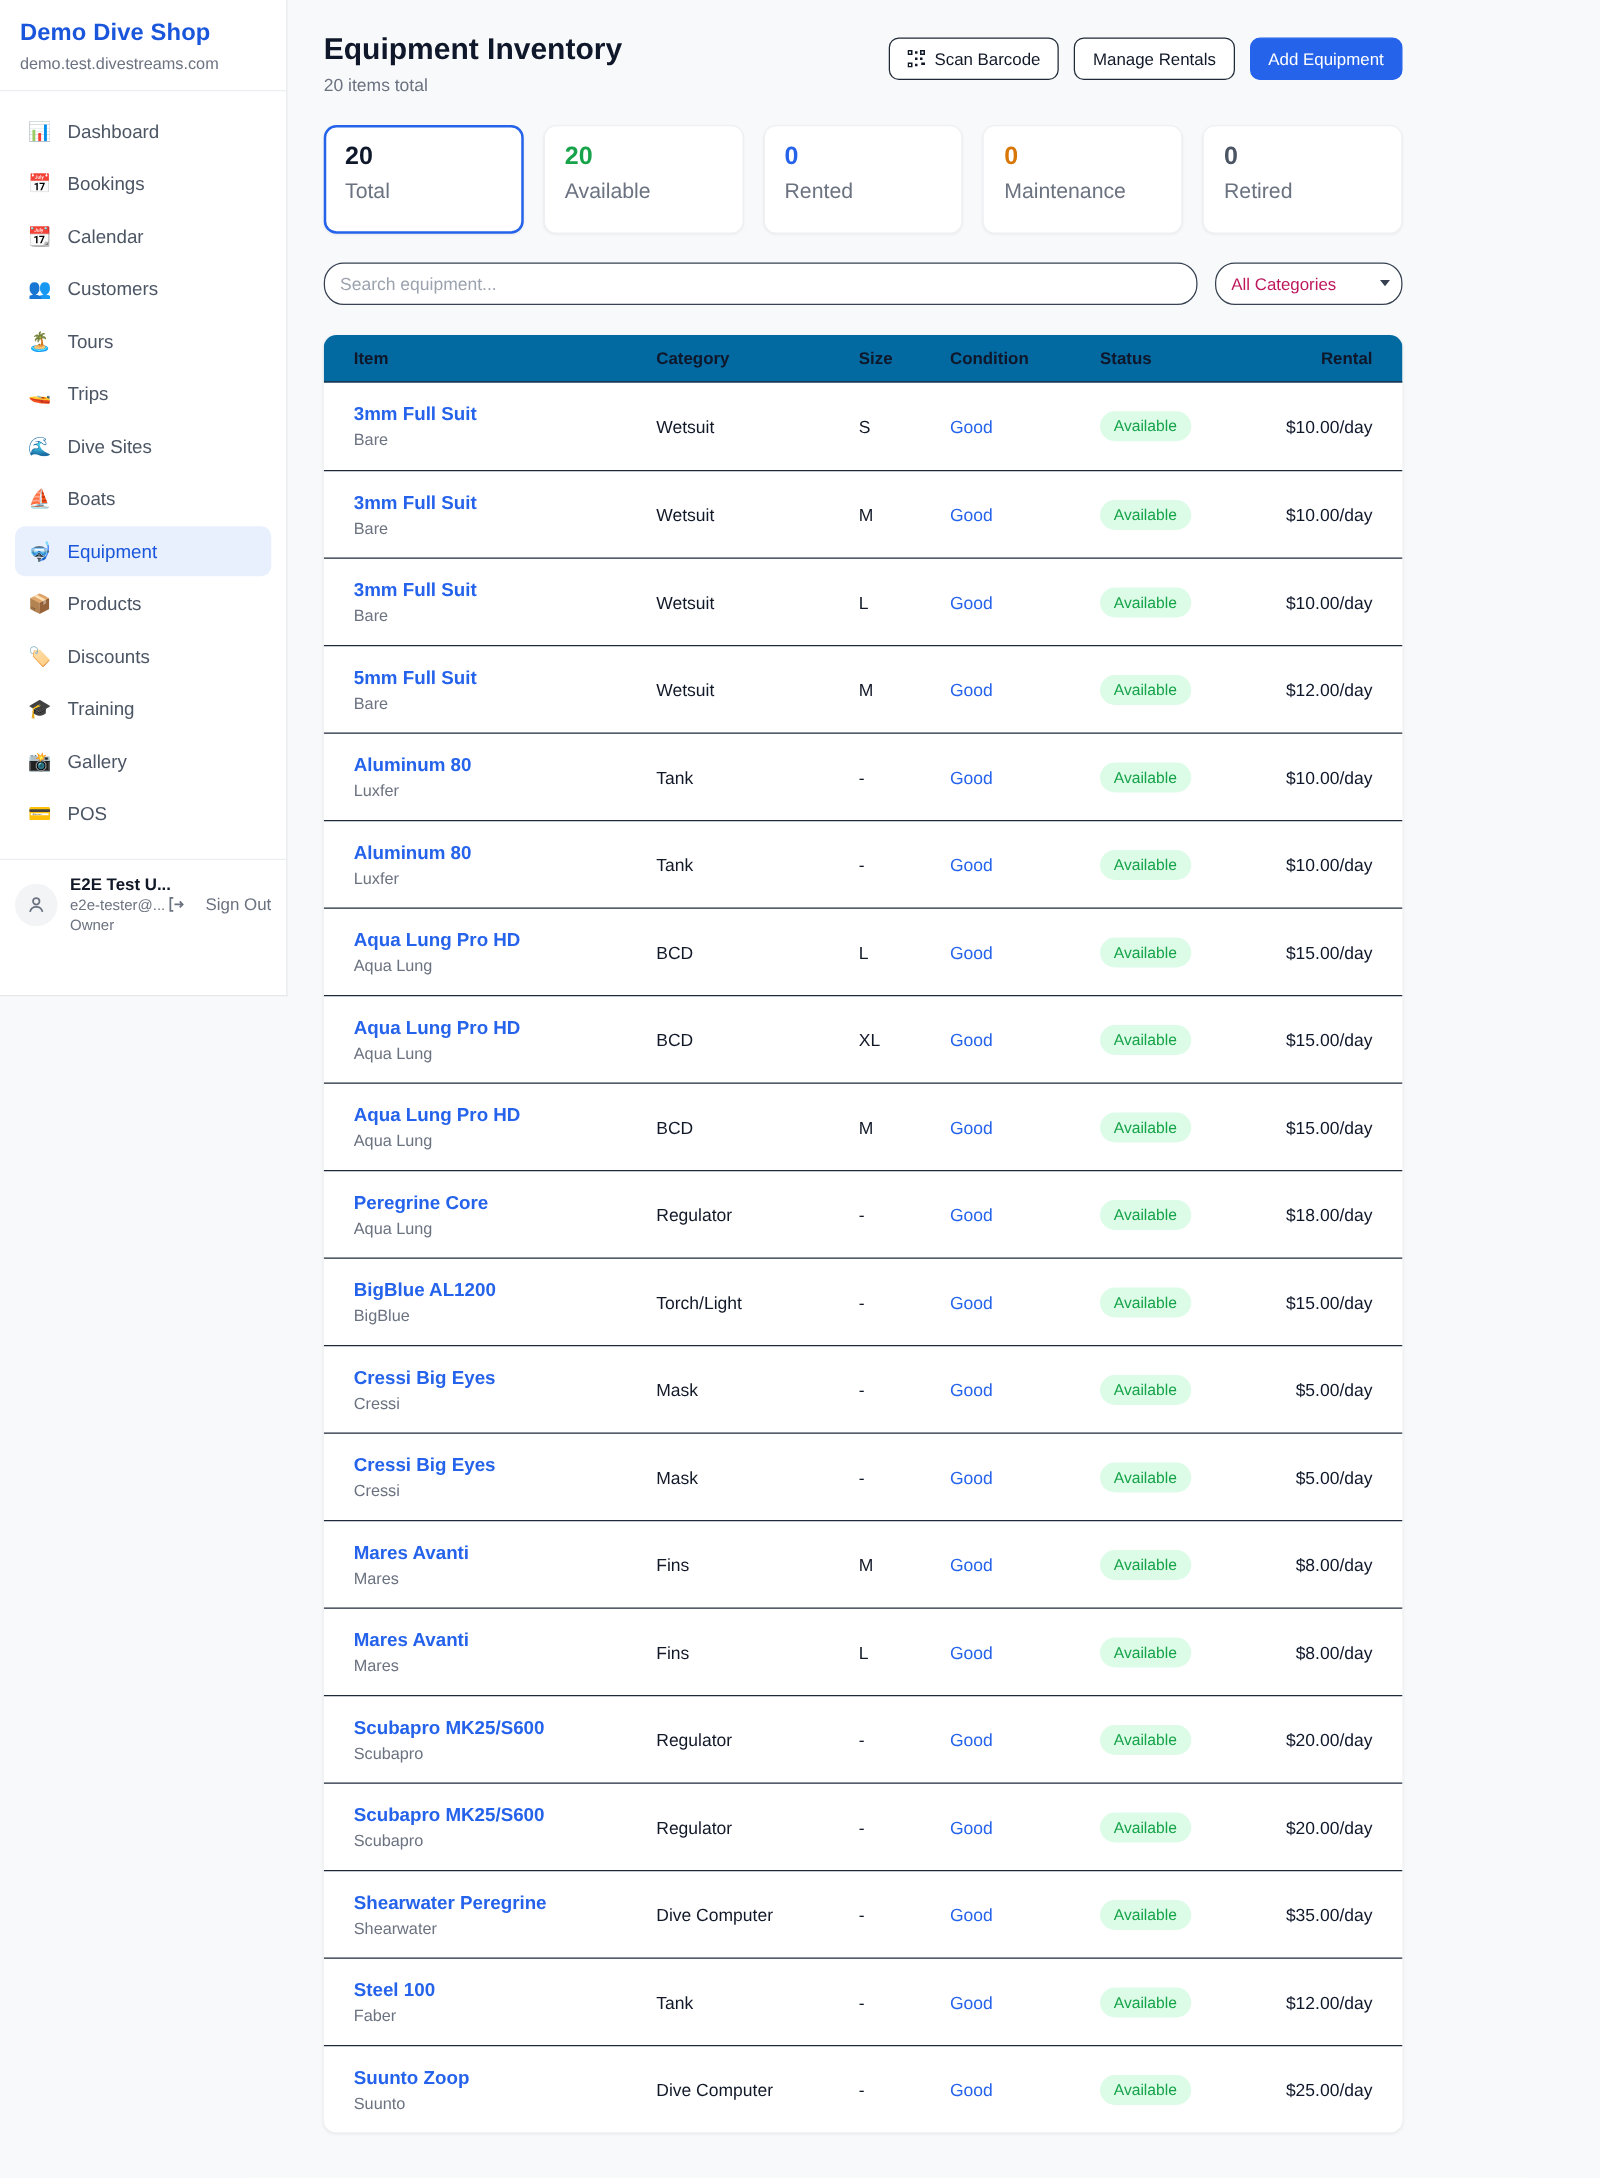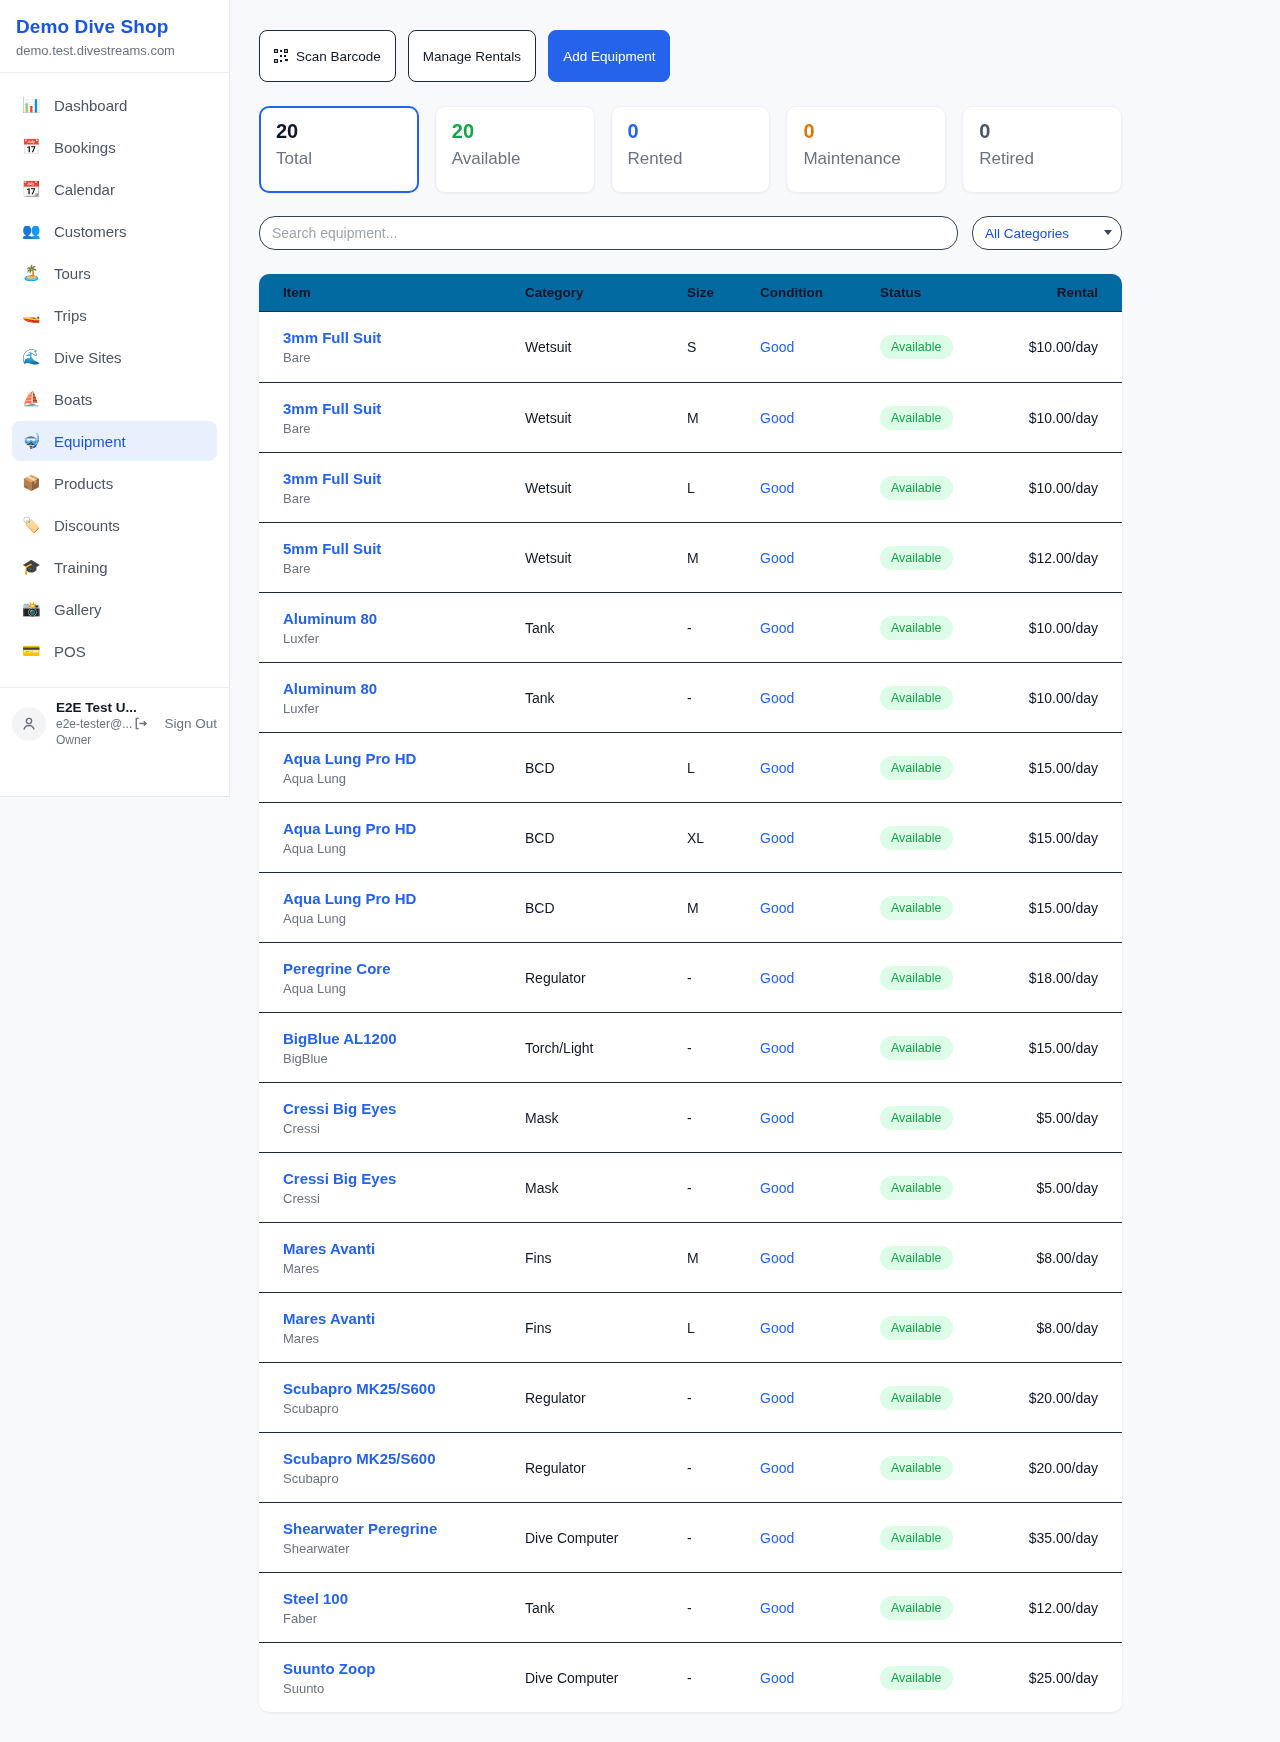--- a/index.html
+++ b/index.html
@@ -41,21 +41,21 @@
 
   
   main { position:absolute; left:230px; top:0; width:1050px; padding:26px 0 0 29px; }
   .content { width:863px; }
 
   .page-header { display:flex; align-items:flex-start; justify-content:space-between; }
   h1 { font-size:24px; font-weight:700; color:#0f172a; }
   .subtitle { font-size:14px; color:#6b7280; margin-top:6px; }
   .header-actions { display:flex; gap:12px; margin-top:4px; }
   .btn {
-    height:52px; display:inline-flex; align-items:center; gap:8px; padding:0 14px;
+    height:34px; display:inline-flex; align-items:center; gap:8px; padding:0 14px;
     border-radius:8px; border:1px solid #1f2937; background:#fff;
     font-size:13.5px; font-weight:500; color:#111827; font-family:inherit; cursor:pointer;
   }
   .btn.primary { background:#2563eb; border-color:#2563eb; color:#fff; }
 
   
   .stats { display:flex; gap:16px; margin-top:24px; }
   .stat-card {
     width:160px; height:87px; background:#fff; border:1px solid #eef0f3; border-radius:10px;
     padding:13px 16px; box-shadow:0 1px 2px rgba(16,24,40,.05); cursor:pointer;
@@ -67,21 +67,21 @@
   
   .filter-row { display:flex; gap:14px; margin-top:23px; }
   .search-input {
     flex:1 1 auto; height:34px; border:1px solid #374151; border-radius:16px;
     padding:0 12px; font-size:14px; font-family:inherit; color:#ec4899; background:#fff; outline:none;
   }
   .search-input::placeholder { color:#9ca3af; }
   .select-wrap { position:relative; width:150px; flex:0 0 150px; }
   .select-wrap select {
     width:100%; height:34px; border:1px solid #374151; border-radius:16px; background:#fff;
-    font-size:13.5px; font-family:inherit; color:#1d4ed8; padding:0 24px 0 12px;
+    font-size:13.5px; font-family:inherit; color:#be185d; padding:0 24px 0 12px;
     appearance:none; -webkit-appearance:none; cursor:pointer;
   }
   .select-wrap::after {
     content:""; position:absolute; right:10px; top:14px; width:0; height:0;
     border-left:4px solid transparent; border-right:4px solid transparent; border-top:5px solid #374151;
     pointer-events:none;
   }
 
   
   .table-card {
@@ -198,20 +198,24 @@
         </span>
         <span>Sign Out</span>
       </button>
     </div>
   </aside>
 
   <main>
     <div class="content">
 
       <div class="page-header">
+        <div>
+          <h1>Equipment Inventory</h1>
+          <div class="subtitle">20 items total</div>
+        </div>
         <div class="header-actions">
           <button class="btn">
             <span>
               <svg width="14" height="14" viewBox="0 0 14 14" fill="#111827">
                 <rect x="0" y="0" width="4" height="4"></rect>
                   <rect x="1.2" y="1.2" width="1.6" height="1.6" fill="#fff"></rect>
                 <rect x="10" y="0" width="4" height="4"></rect>
                   <rect x="11.2" y="1.2" width="1.6" height="1.6" fill="#fff"></rect>
                 <rect x="0" y="10" width="4" height="4"></rect>
                   <rect x="1.2" y="11.2" width="1.6" height="1.6" fill="#fff"></rect>

